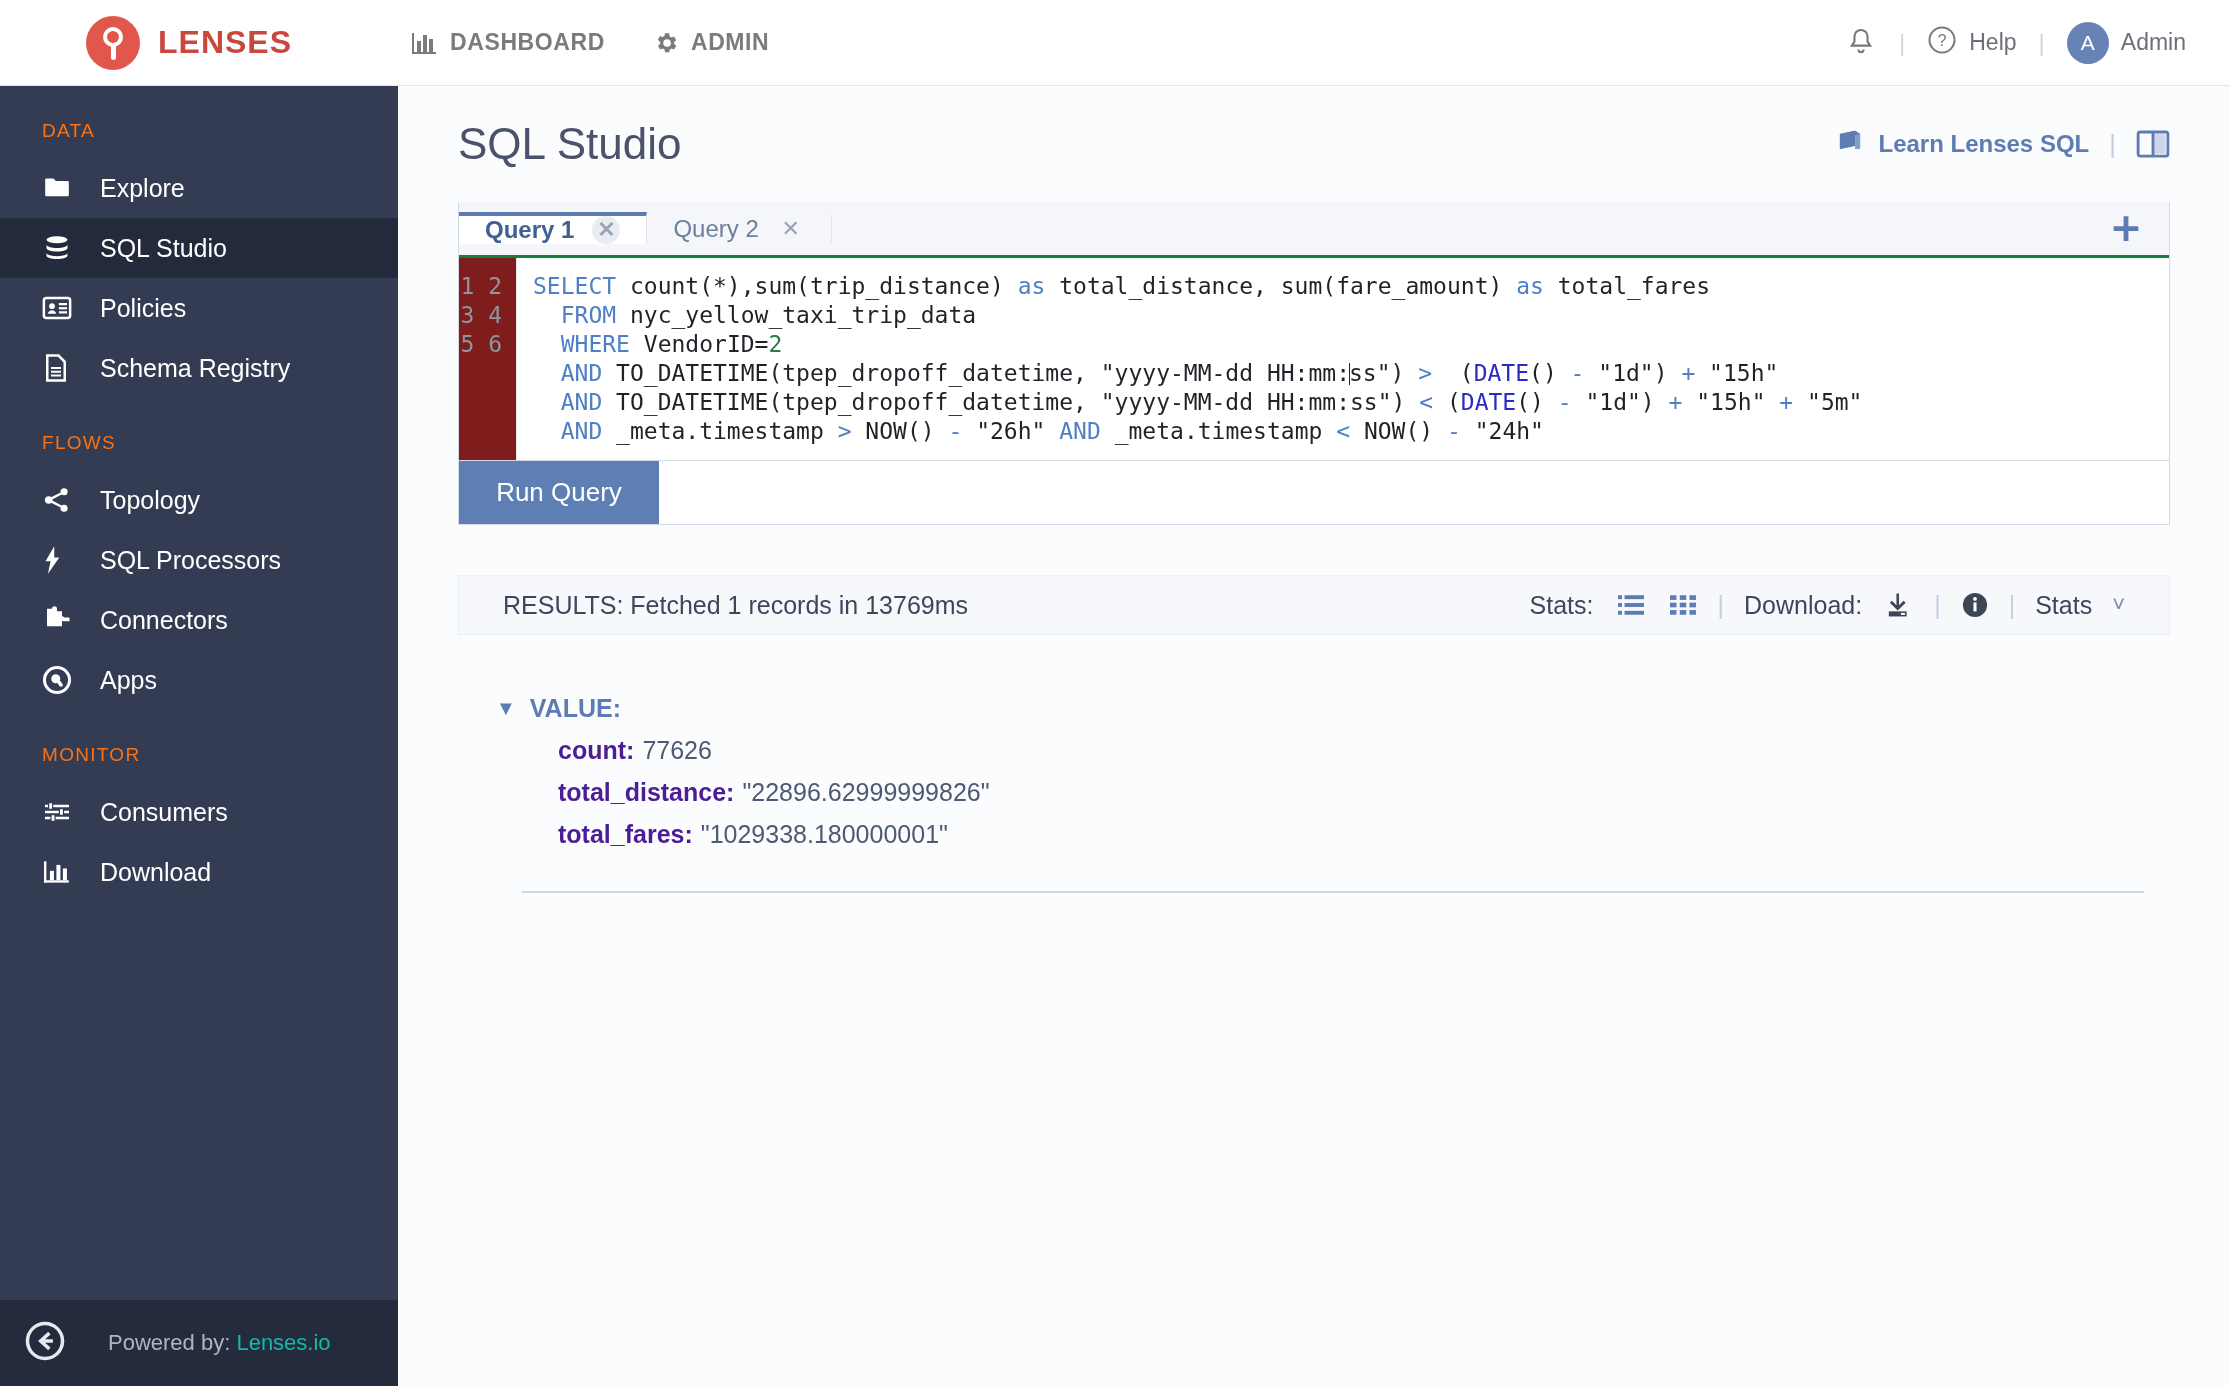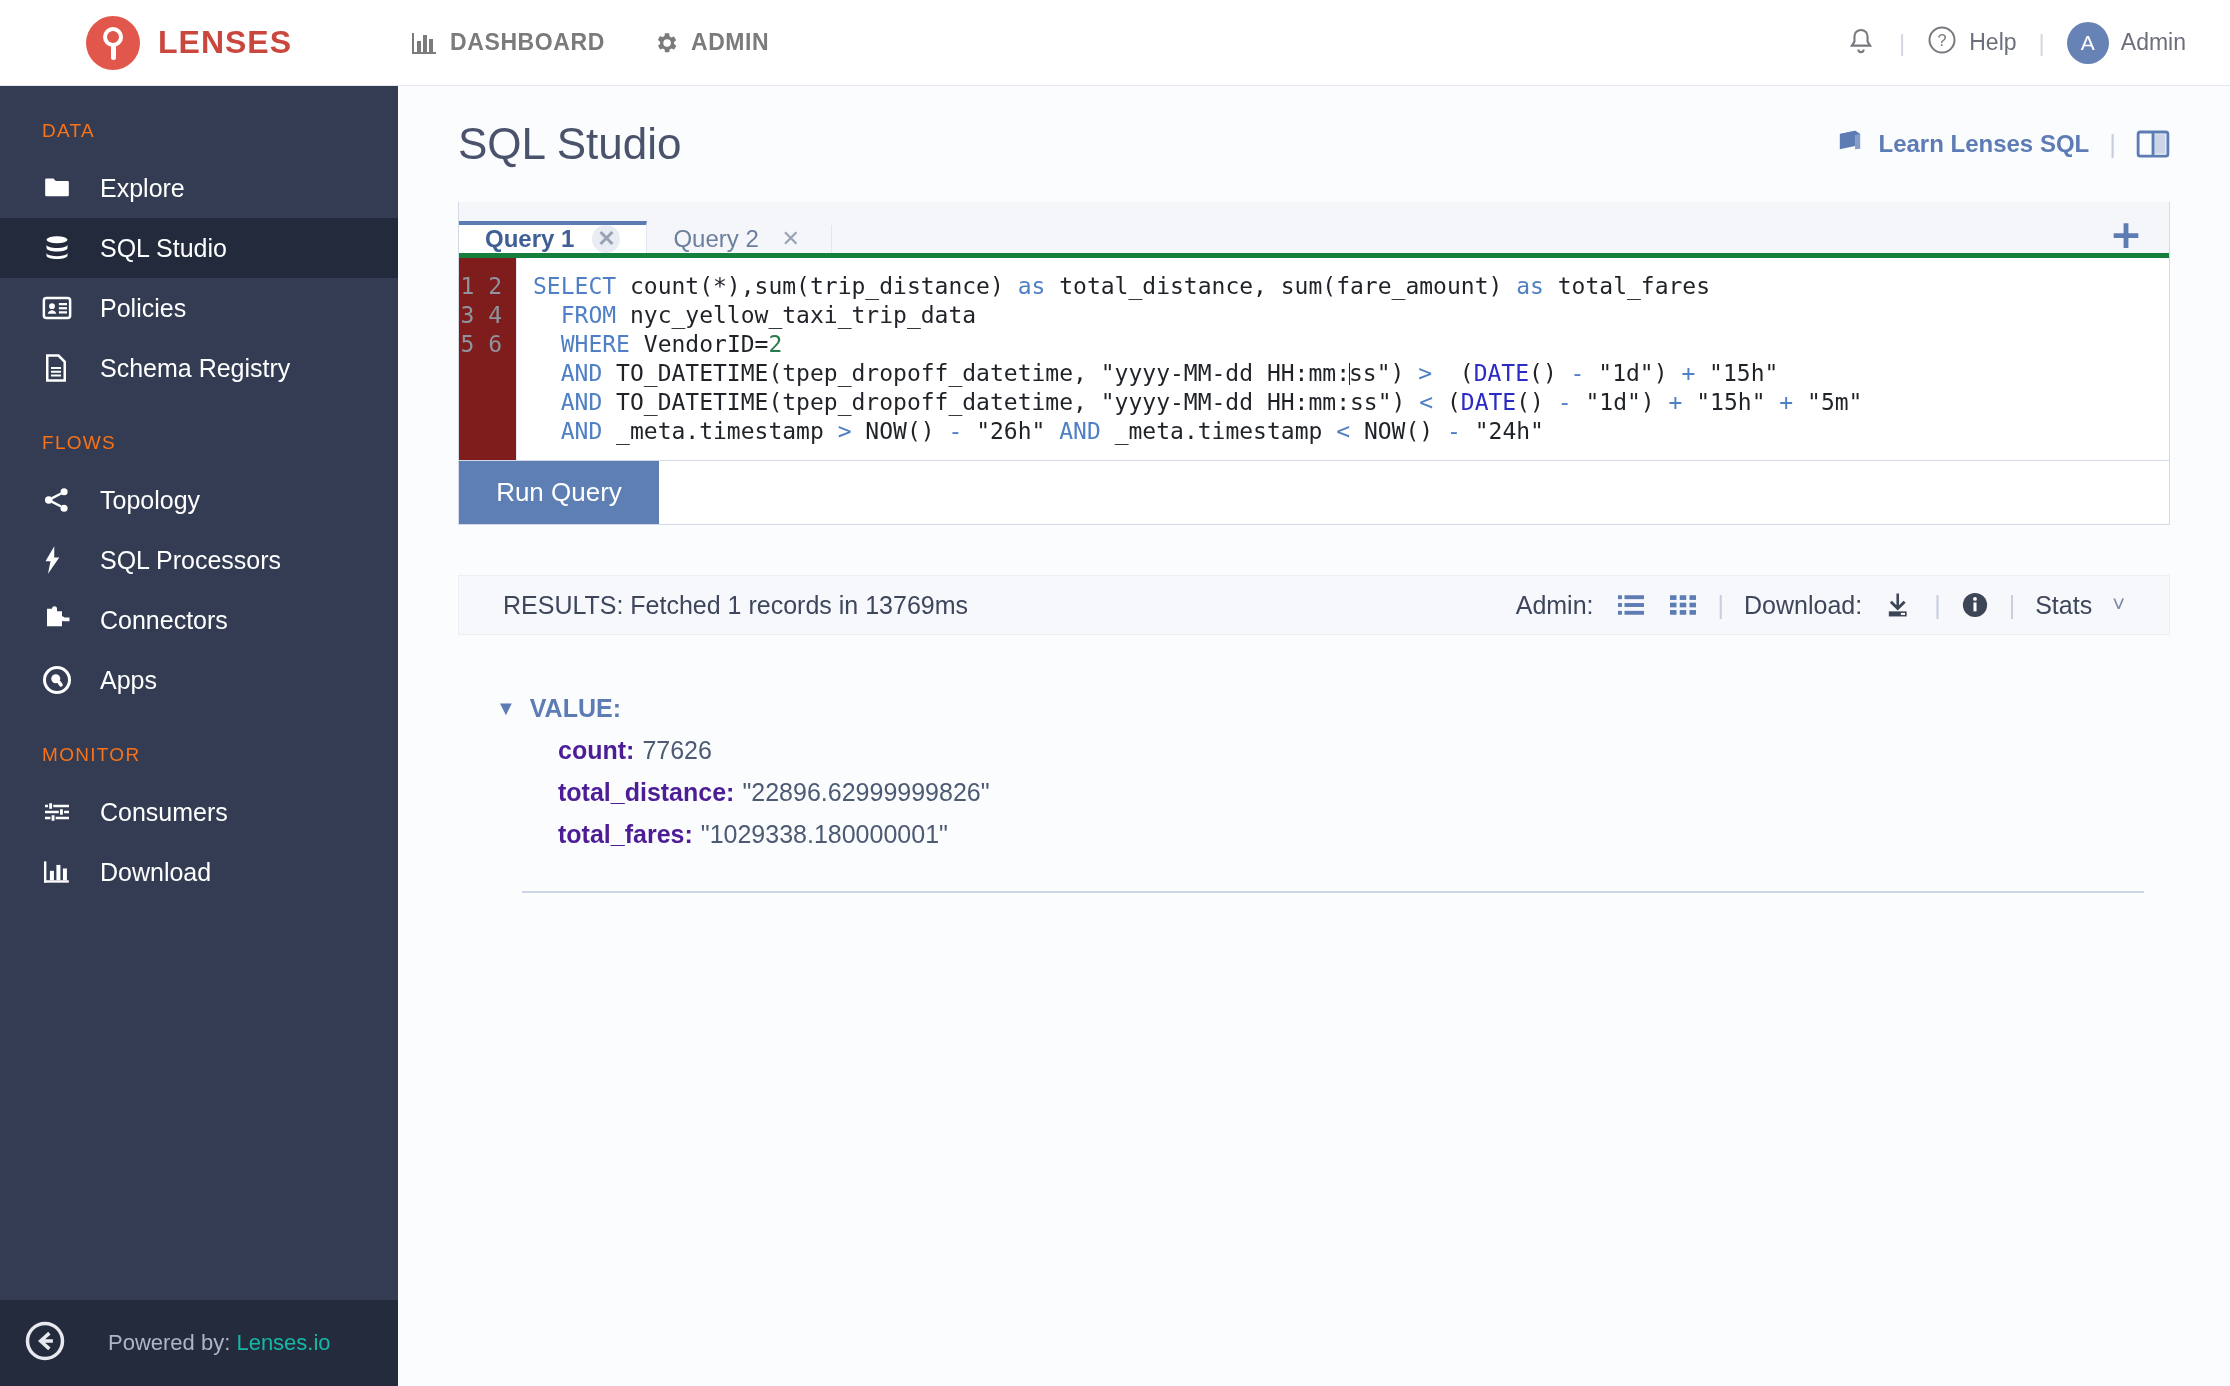--- a/index.html
+++ b/index.html
@@ -112,23 +112,23 @@
   }
   .head-sep { color: #c6cee0; font-size: 26px; margin: 0 20px; }
 
   .editor-card {
     margin: 0 60px;
     background: #ffffff;
     border: 1px solid #d3d9e6;
     border-top: none;
   }
   .tabbar {
-    display: flex; align-items: flex-end;
+    display: flex; align-items: center;
     background: #f4f6fa; height: 56px;
-    border-bottom: 5px solid #15803d;
+    border-bottom: 3px solid #15803d;
     position: relative;
   }
   .qtab {
     display: flex; align-items: center; gap: 18px;
     padding: 0 26px; font-size: 24px;
     color: #6b7f9e; cursor: pointer; position: relative;
     border-right: 1px solid #e0e5ef;
   }
   .qtab.active {
     background: #ffffff; color: #3f6094; font-weight: bold;
@@ -466,21 +466,21 @@
 
     <div class="run-row">
       <div class="run-btn">Run Query</div>
     </div>
   </div>
 
   <div class="results-card">
     <div class="results-bar">
       <div class="results-text">RESULTS: Fetched 1 records in 13769ms</div>
       <div class="results-tools">
-        <span class="rt-label">Admin:</span>
+        <span class="rt-label">Stats:</span>
         <span class="rt-ico" style="margin-right:22px">
           <svg width="30" height="26" viewBox="0 0 22 20">
               <rect x="1" y="2.5" width="3" height="3" fill="#5d7cb4"></rect>
               <rect x="6" y="2.5" width="15" height="3" fill="#5d7cb4"></rect>
               <rect x="1" y="8.5" width="3" height="3" fill="#5d7cb4"></rect>
               <rect x="6" y="8.5" width="15" height="3" fill="#5d7cb4"></rect>
               <rect x="1" y="14.5" width="3" height="3" fill="#5d7cb4"></rect>
               <rect x="6" y="14.5" width="15" height="3" fill="#5d7cb4"></rect>
             </svg>
         </span>

